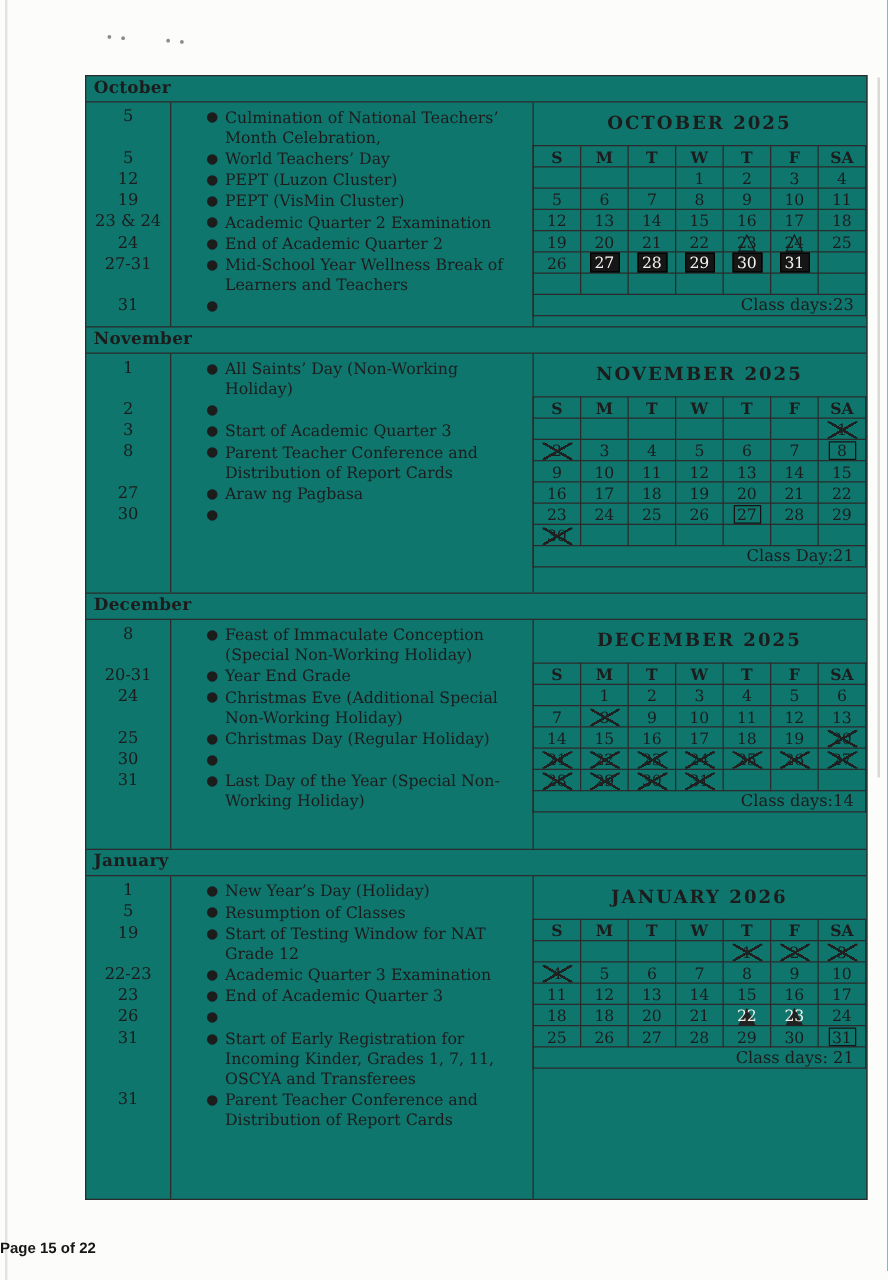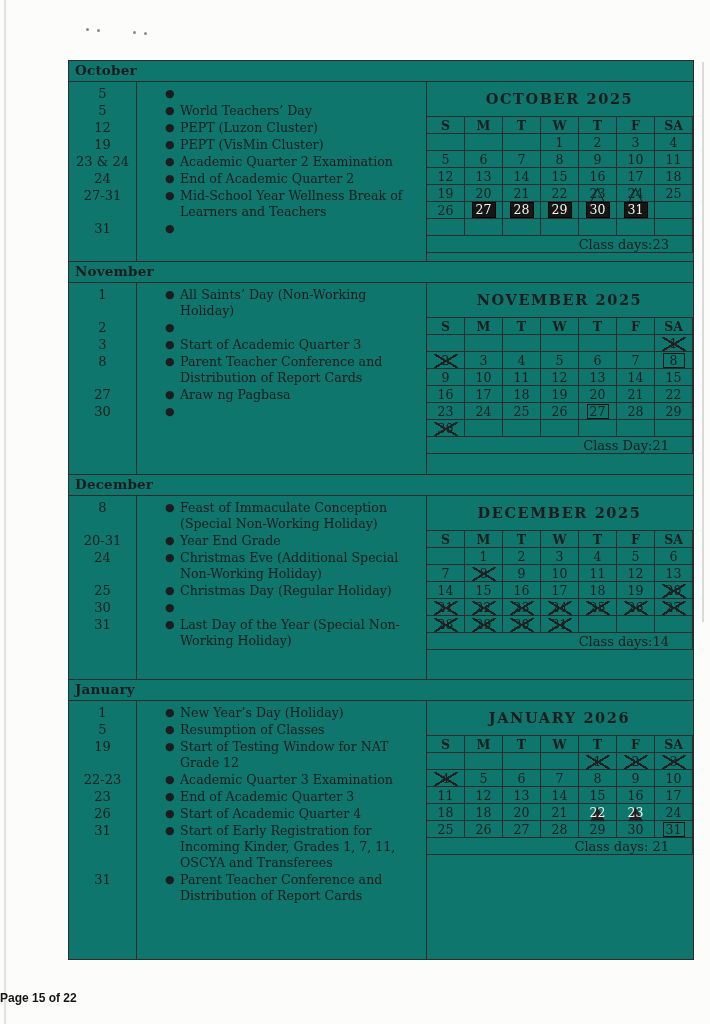--- a/index.html
+++ b/index.html
@@ -42,21 +42,21 @@
 
   
   .col-right{flex:1;text-align:center;}
   .cal-title{font-weight:bold;font-size:14.5px;letter-spacing:1.6px;margin-top:8px;}
   table.cal{border-collapse:collapse;margin:9px auto 0;}
   .cal th,.cal td{
     border:1.2px solid #2b2b2b;width:35px;height:16px;
     text-align:center;font-size:12.5px;padding:0 1px;white-space:nowrap;
   }
   .cal th{font-weight:bold;}
-  .cal td.classdays{text-align:right;font-size:13px;padding-right:23px;}
+  .cal td.classdays{text-align:right;font-size:13px;padding-right:9px;}
 
   
   .mk{position:relative;display:inline-block;min-width:16px;z-index:0;line-height:14px;}
   .mk-cross::after{
     content:"";position:absolute;left:-4px;right:-4px;top:0;bottom:0;
     background:
       linear-gradient(to top right, transparent calc(50% - 1px), #202020 calc(50% - 1px), #202020 calc(50% + 1px), transparent calc(50% + 1px)),
       linear-gradient(to bottom right, transparent calc(50% - 1px), #202020 calc(50% - 1px), #202020 calc(50% + 1px), transparent calc(50% + 1px));
   }
   .mk-box{border:1.6px solid #141414;padding:0 2px;line-height:13px;}
@@ -87,20 +87,21 @@
 <div class="frame" id="frame">
   <div class="section" data-idx="0">
     <div class="month-header">October</div>
     <div class="section-content">
       <div class="vline v1"></div>
       <div class="vline v2"></div>
       <div class="col-left">
           <div class="evt-date">5</div>
           <div class="evt-text">
             <span class="bullet">●</span>
+            <span class="txt">Culmination of National Teachers’ Month Celebration,</span>
           </div>
           <div class="evt-date">5</div>
           <div class="evt-text">
             <span class="bullet">●</span>
             <span class="txt">World Teachers’ Day</span>
           </div>
           <div class="evt-date">12</div>
           <div class="evt-text">
             <span class="bullet">●</span>
             <span class="txt">PEPT (Luzon Cluster)</span>
@@ -453,21 +454,20 @@
             <span class="txt">Academic Quarter 3 Examination</span>
           </div>
           <div class="evt-date">23</div>
           <div class="evt-text">
             <span class="bullet">●</span>
             <span class="txt">End of Academic Quarter 3</span>
           </div>
           <div class="evt-date">26</div>
           <div class="evt-text">
             <span class="bullet">●</span>
-            <span class="txt">Start of Academic Quarter 4</span>
           </div>
           <div class="evt-date">31</div>
           <div class="evt-text">
             <span class="bullet">●</span>
             <span class="txt">Start of Early Registration for Incoming Kinder, Grades 1, 7, 11, OSCYA and Transferees</span>
           </div>
           <div class="evt-date">31</div>
           <div class="evt-text">
             <span class="bullet">●</span>
             <span class="txt">Parent Teacher Conference and Distribution of Report Cards</span>

